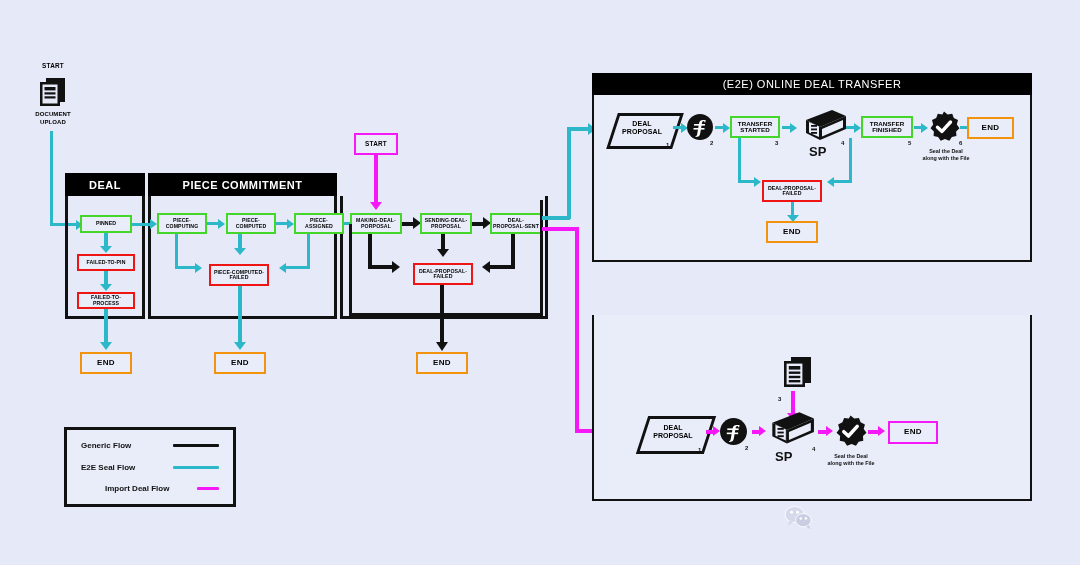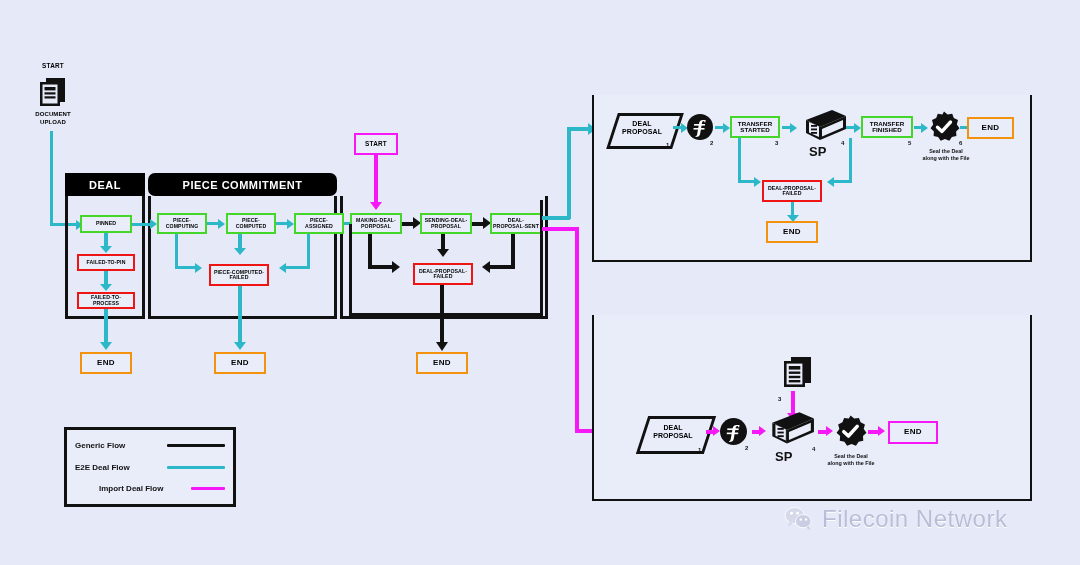--- a/index.html
+++ b/index.html
@@ -85,21 +85,21 @@
   <div class="abs lbl tiny" style="left:24px;top:110px;width:58px;height:8px;font-size:6px;">DOCUMENT</div>
   <div class="abs lbl tiny" style="left:24px;top:118px;width:58px;height:8px;font-size:6px;">UPLOAD</div>
 
   <div class="ln" style="left:50px;top:131px;width:3px;height:95px;background:#2cb8c8;"></div>
   <div class="ln" style="left:50px;top:223px;width:27px;height:3px;background:#2cb8c8;"></div>
   <div class="ln" style="left:76px;top:219.5px;width:0;height:0;border-left:7px solid #2cb8c8;border-top:5px solid transparent;border-bottom:5px solid transparent;"></div>
 
   <div class="abs hdrbar" style="left:65px;top:173px;width:80px;height:23px;">
     <span class="big">DEAL</span>
   </div>
-  <div class="abs hdrbar" style="left:148px;top:173px;width:189px;height:23px;border-radius:7px;">
+  <div class="abs hdrbar" style="left:148px;top:173px;width:189px;height:23px;">
     <span class="big">PIECE COMMITMENT</span>
   </div>
 
   <div class="abs" style="left:65px;top:196px;width:80px;height:123px;border-left:3px solid #111;border-right:3px solid #111;border-bottom:3px solid #111;"></div>
   <div class="abs" style="left:148px;top:196px;width:189px;height:123px;border-left:3px solid #111;border-right:3px solid #111;border-bottom:3px solid #111;"></div>
   <div class="abs" style="left:340px;top:196px;width:208px;height:123px;border-left:3px solid #111;border-right:3px solid #111;border-bottom:3px solid #111;"></div>
 
   <div class="abs box-green lbl tiny" style="left:80px;top:215px;width:52px;height:18px;">
     <span>PINNED</span>
   </div>
@@ -232,20 +232,23 @@
   <div class="ln" style="left:542px;top:216px;width:28px;height:3.5px;background:#2cb8c8;"></div>
   <div class="ln" style="left:567px;top:127px;width:3.5px;height:92px;background:#2cb8c8;"></div>
   <div class="ln" style="left:567px;top:127px;width:24px;height:3.5px;background:#2cb8c8;"></div>
   <div class="ln" style="left:588px;top:123px;width:0;height:0;border-left:8px solid #2cb8c8;border-top:6px solid transparent;border-bottom:6px solid transparent;"></div>
 
   <div class="ln" style="left:542px;top:227px;width:36px;height:3.5px;background:#f618f6;"></div>
   <div class="ln" style="left:575px;top:227px;width:3.5px;height:205px;background:#f618f6;"></div>
   <div class="ln" style="left:575px;top:429px;width:34px;height:3.5px;background:#f618f6;"></div>
   <div class="ln" style="left:606px;top:425px;width:0;height:0;border-left:8px solid #f618f6;border-top:6px solid transparent;border-bottom:6px solid transparent;"></div>
 
+  <div class="abs" style="left:592px;top:73px;width:440px;height:22px;background:#000;display:flex;align-items:center;justify-content:center;">
+    <span class="big" style="color:#fff;">(E2E) ONLINE DEAL TRANSFER</span>
+  </div>
   <div class="abs" style="left:592px;top:95px;width:440px;height:167px;border:2.5px solid #111;border-top:none;background:#e9edfa;"></div>
 
   <div class="parallel" style="left:612px;top:113px;width:60px;height:30px;"></div>
   <div class="parallel-text tiny" style="left:612px;top:115px;width:60px;height:26px;flex-direction:column;font-size:7px;">
     <span>DEAL</span>
     <span>PROPOSAL</span>
   </div>
   <div class="num" style="left:666px;top:142px;">1</div>
 
   <div class="ln" style="left:673px;top:126px;width:10px;height:3px;background:#2cb8c8;"></div>
@@ -392,42 +395,41 @@
   <div class="capt" style="left:814px;top:453px;width:74px;">Seal the Deal</div>
   <div class="capt" style="left:814px;top:460px;width:74px;">along with the File</div>
 
   <div class="ln" style="left:868px;top:430px;width:12px;height:3.5px;background:#f618f6;"></div>
   <div class="ln" style="left:878px;top:426px;width:0;height:0;border-left:7px solid #f618f6;border-top:5px solid transparent;border-bottom:5px solid transparent;"></div>
 
   <div class="abs box-magenta lbl med" style="left:888px;top:421px;width:50px;height:23px;">
     <span>END</span>
   </div>
 
-  <div class="abs" id="legend" style="left:64px;top:427px;width:172px;height:80px;padding:11px 8px;display:flex;flex-direction:column;justify-content:space-between;">
+  <div class="abs" id="legend" style="left:64px;top:427px;width:172px;height:80px;padding:11px 14px;display:flex;flex-direction:column;justify-content:space-between;">
     <div class="legend-row">
       <span class="legend-text" style="width:92px;">Generic Flow</span>
       <span class="legend-swatch" style="flex:1;background:#111;"></span>
     </div>
     <div class="legend-row">
-      <span class="legend-text" style="width:92px;">E2E Deal Flow</span>
+      <span class="legend-text" style="width:92px;">E2E Seal Flow</span>
       <span class="legend-swatch" style="flex:1;background:#2cb8c8;"></span>
     </div>
     <div class="legend-row">
       <span class="legend-text" style="width:92px;margin-left:24px;">Import Deal Flow</span>
       <span class="legend-swatch" style="flex:1;background:#f618f6;"></span>
     </div>
   </div>
 
   <div class="abs" id="watermark" style="left:784px;top:505px;">
     <svg style="width:30px;height:26px;" viewBox="0 0 34 30">
       <ellipse cx="12" cy="11" rx="11" ry="9.3" fill="#d5d9ea" stroke="#fff" stroke-width="1"></ellipse>
       <polygon points="6,18 4,24 10,20.5" fill="#d5d9ea"></polygon>
       <circle cx="8.4" cy="8.4" r="1.7" fill="#fff"></circle>
       <circle cx="15.4" cy="8.4" r="1.7" fill="#fff"></circle>
       <ellipse cx="22" cy="17.5" rx="9" ry="7.6" fill="#c9cee3" stroke="#fff" stroke-width="1"></ellipse>
       <polygon points="28,23 30.5,28 25.5,25" fill="#c9cee3"></polygon>
       <circle cx="19" cy="15.6" r="1.4" fill="#fff"></circle>
       <circle cx="25" cy="15.6" r="1.4" fill="#fff"></circle>
     </svg>
-    <span>Filecoin Network</span>
   </div>
 
 </div>
 
 </body></html>

